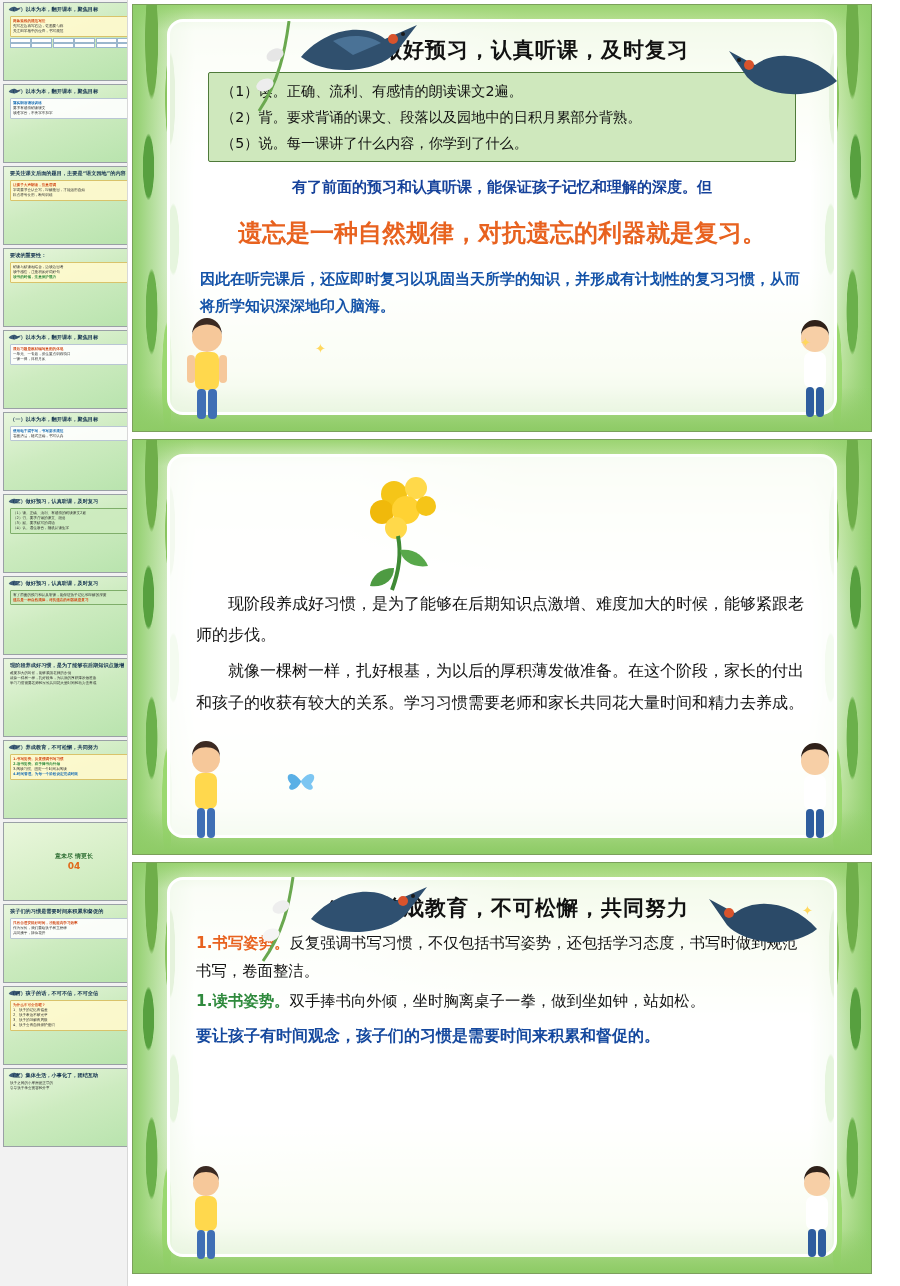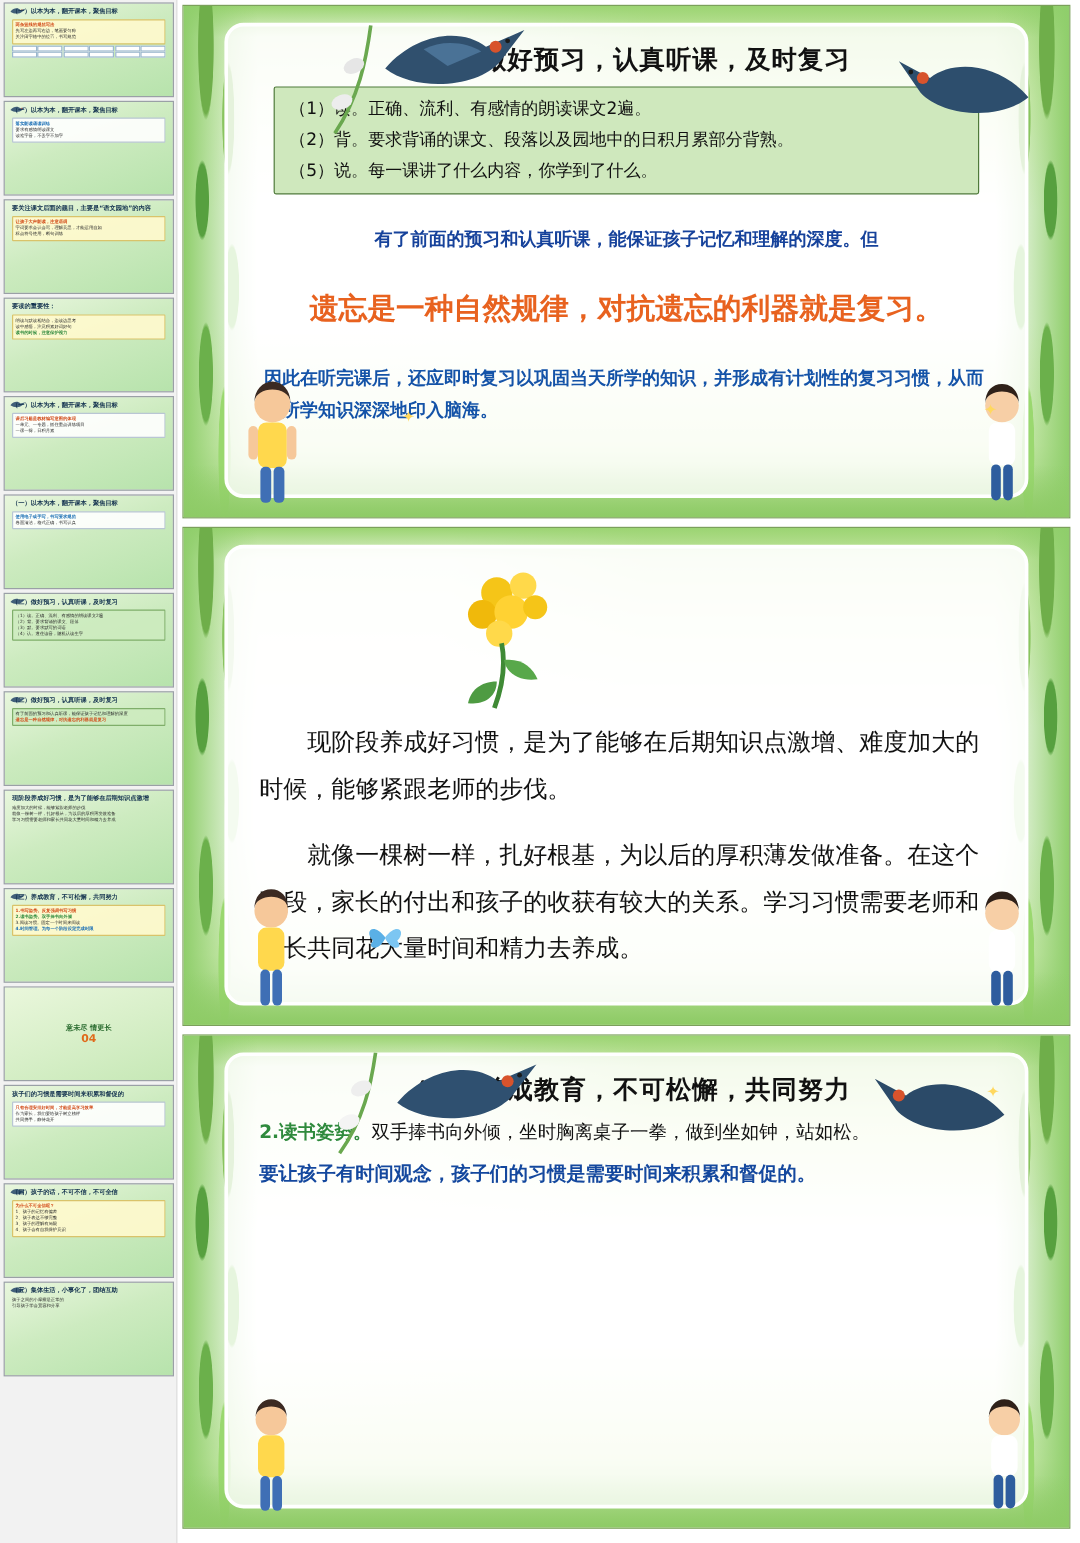--- a/index.html
+++ b/index.html
@@ -6,21 +6,21 @@
   body{
     width:900px;height:1286px;
     background:#ffffff;
     font-family:"DejaVu Sans","Liberation Sans",sans-serif;
     overflow:hidden;
   }
   .app{position:relative;width:900px;height:1286px;display:flex;}
 
   
   .rail{
-    width:148px;height:1286px;
+    width:128px;height:1286px;
     background:#f2f2f2;
     border-right:1px solid #d8d8d8;
     box-sizing:border-box;
     padding:2px 3px;
     display:flex;flex-direction:column;gap:3px;
     overflow:hidden;
   }
   .thumb{
     position:relative;
     width:142px;height:79px;
@@ -163,31 +163,31 @@
     position:relative;z-index:3;
   }
   .greenbox p{
     margin:0 0 4px 0;
     font-size:14.2px;line-height:1.55;color:#111;
   }
   .greenbox p:last-child{margin-bottom:0;}
 
   .para{
     font-size:15px;line-height:1.75;color:#1b3c82;
-    margin:24px 4px 0 4px;
+    margin:12px 4px 0 4px;
     position:relative;z-index:3;
   }
   .para.blue{color:#1453a8;font-weight:bold;}
   .para.center{text-align:center;}
   .orange{color:#e8621f;font-weight:bold;font-size:24px;}
   .navy{color:#16429b;font-weight:bold;}
 
   .bigtext p{
-    font-size:20px;line-height:1.95;color:#111;
-    margin:16px 0 2px 0;
+    font-size:16px;line-height:1.95;color:#111;
+    margin:5px 0 2px 0;
     text-indent:2em;
     position:relative;z-index:3;
   }
 
   .list p{
     font-size:15.4px;line-height:1.8;color:#111;margin:0 0 3px 0;
     position:relative;z-index:3;
   }
   .k1{color:#e8621f;font-weight:bold;}
   .k2{color:#2f8a3d;font-weight:bold;}
@@ -528,19 +528,20 @@
         <circle cx="28" cy="20" r="13" fill="#f7cfa6"></circle>
         <path d="M15 18 C16 6,40 6,41 18 C41 9,35 3,28 3 C21 3,15 9,15 18Z" fill="#2f2119"></path>
         <rect x="17" y="33" width="22" height="34" rx="7" fill="#ffffff"></rect>
         <rect x="19" y="66" width="8" height="28" rx="4" fill="#2e5d9e"></rect>
         <rect x="29" y="66" width="8" height="28" rx="4" fill="#2e5d9e"></rect>
       </svg>
       <span class="sparkle" style="right:58px;top:40px">✦</span>
 
       <div class="inner list">
         <div class="s-title">（三）养成教育，不可松懈，共同努力</div>
-        <p><span class="k2">2.读书姿势。</span><span>双手捧书向外倾，坐时胸离桌子一拳，做到坐如钟，站如松。</span></p>
+        <p><span class="k1">1.书写姿势。</span><span>反复强调书写习惯，不仅包括书写姿势，还包括学习态度，书写时做到规范书写，卷面整洁。</span></p>
+        <p><span class="k2">1.读书姿势。</span><span>双手捧书向外倾，坐时胸离桌子一拳，做到坐如钟，站如松。</span></p>
         <div class="closing">要让孩子有时间观念，孩子们的习惯是需要时间来积累和督促的。</div>
       </div>
     </div>
 
   </div>
 </div>
 
 </body></html>

